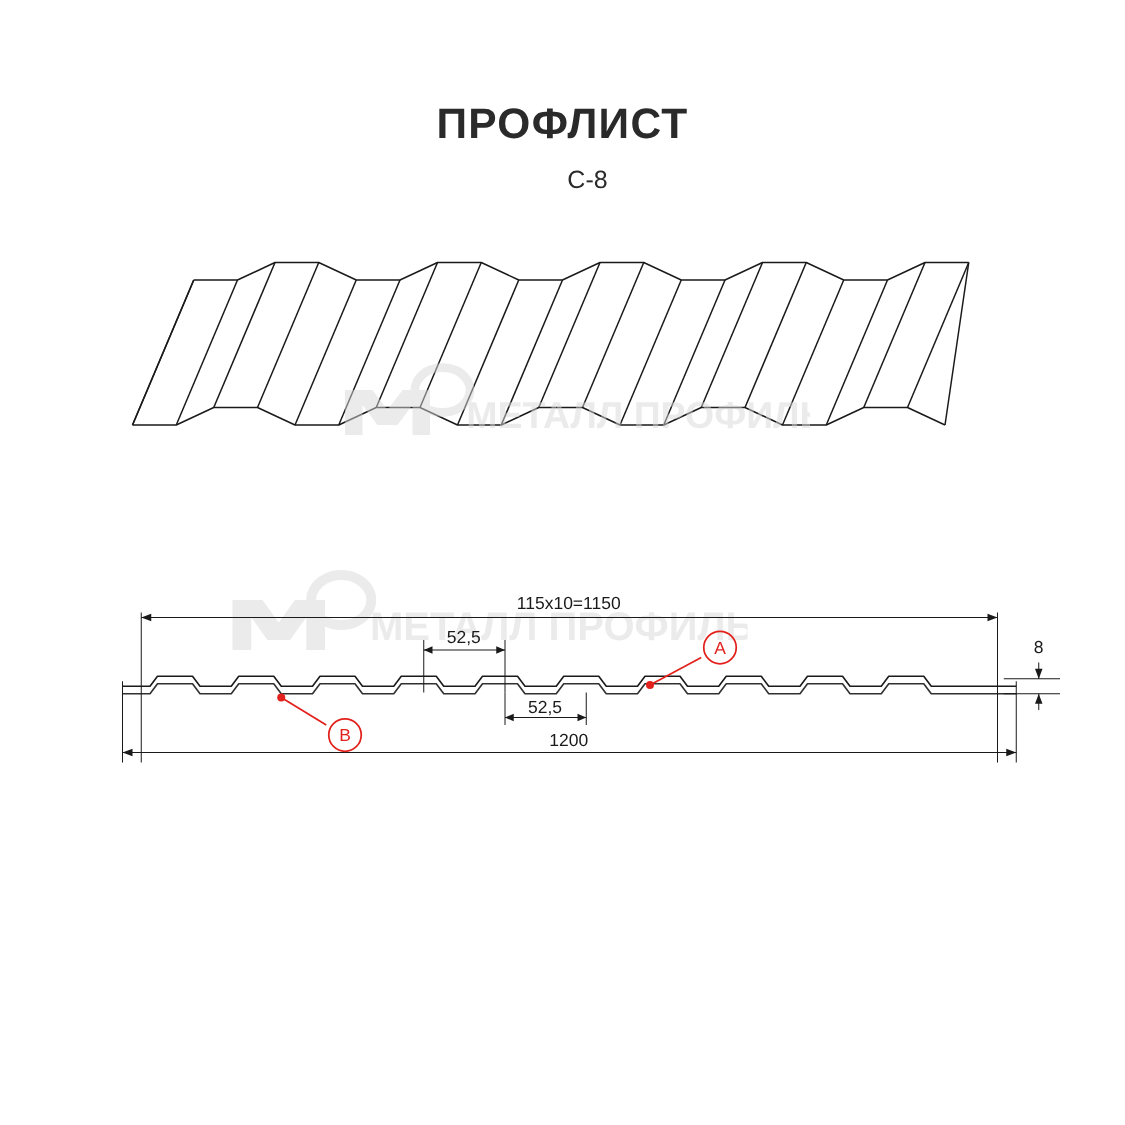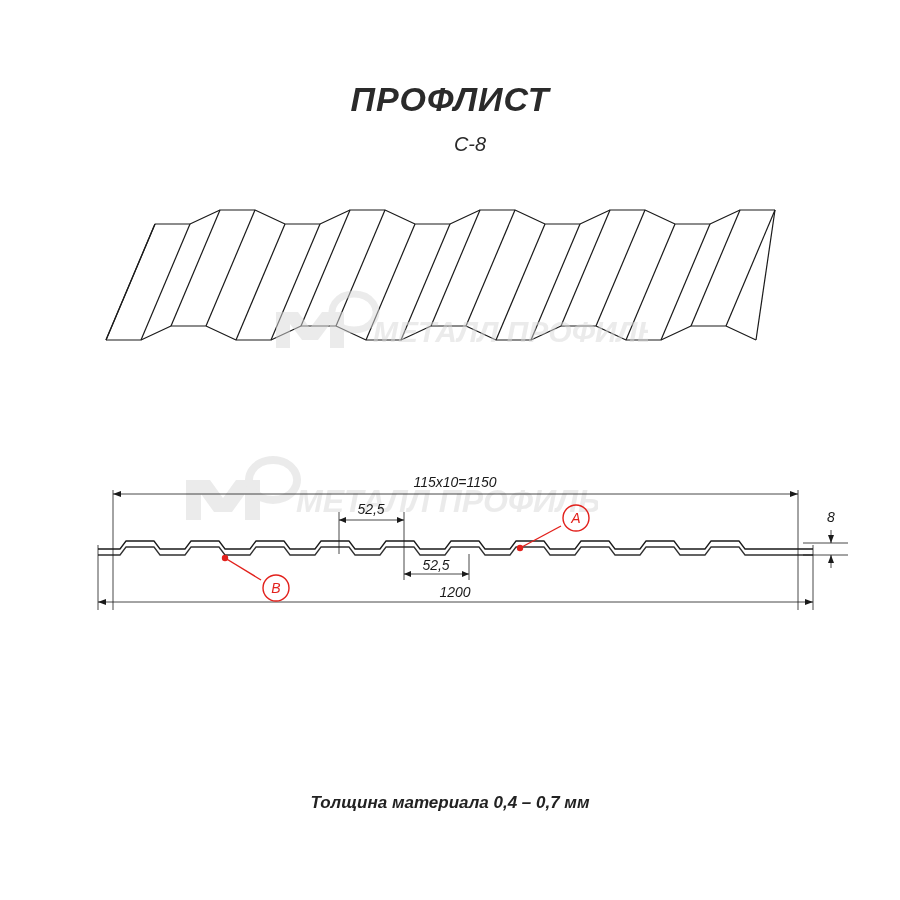--- a/index.html
+++ b/index.html
@@ -12,21 +12,20 @@
     height: 900px;
     font-family: "Liberation Sans", sans-serif;
     color: #222222;
     position: relative;
     overflow: hidden;
   }
   .page {
     position: relative;
     width: 900px;
     height: 900px;
-    font-style: italic;
   }
   .title {
     position: absolute;
     top: 80px;
     left: 0;
     width: 900px;
     text-align: center;
     font-size: 34px;
     font-weight: bold;
     letter-spacing: 1px;
@@ -228,14 +227,13 @@
       <g stroke="#e2211c" stroke-width="1.4" fill="none">
         <line x1="167" y1="108" x2="203" y2="130"></line>
         <circle cx="218" cy="138" r="13"></circle>
       </g>
       <circle cx="167" cy="108" r="3.2" fill="#e2211c" stroke="none"></circle>
       <text x="218" y="143" font-size="14" text-anchor="middle" fill="#e2211c">B</text>
 
     </svg>
   </div>
 
-  <div class="footer-note">Толщина материала 0,4 – 0,7 мм</div>
 </div>
 
 </body></html>

